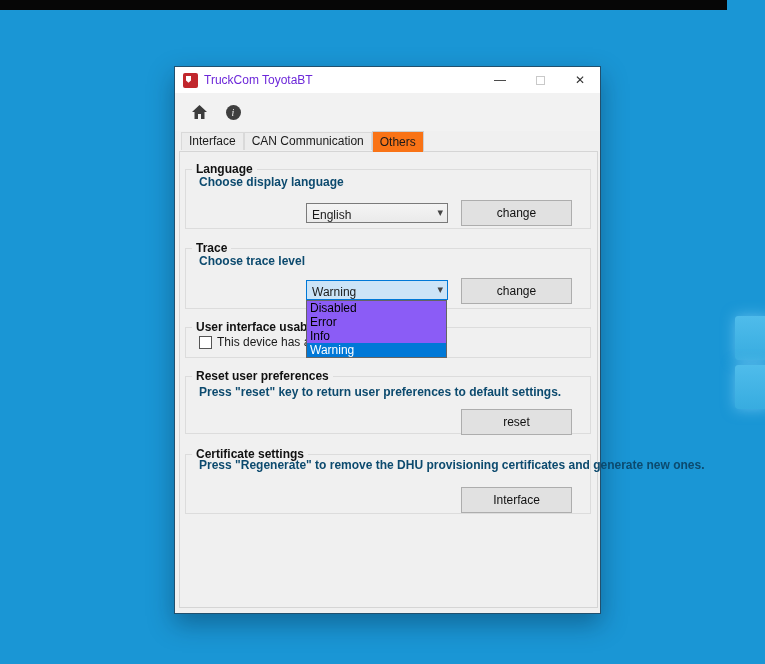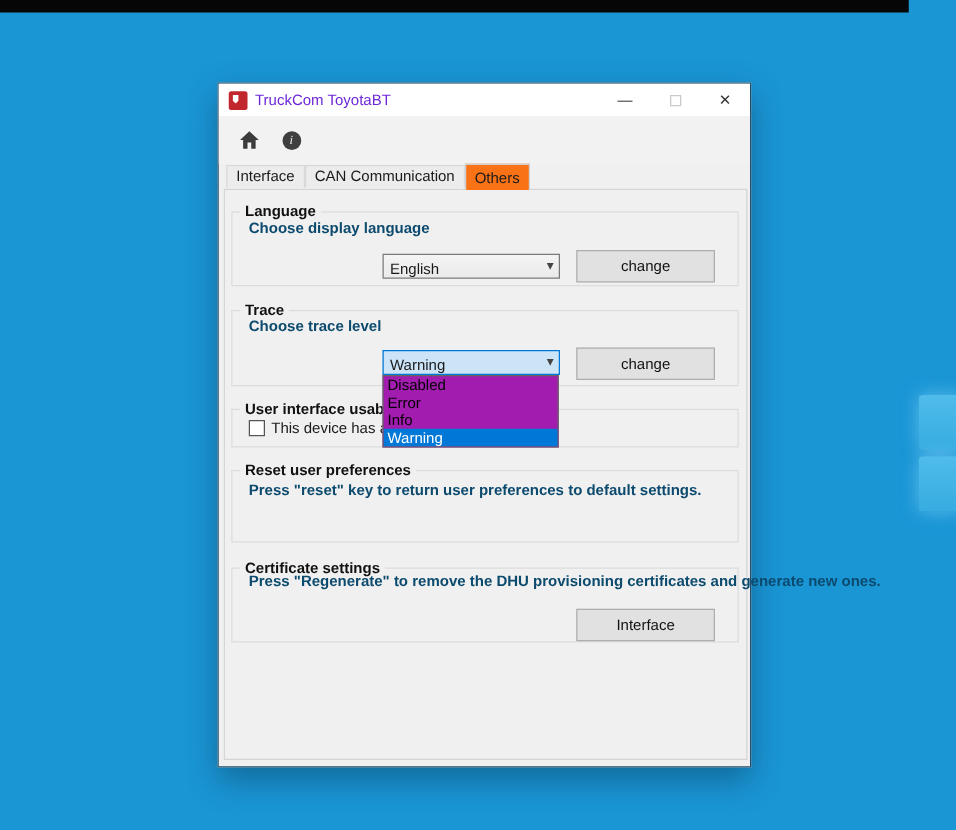--- a/index.html
+++ b/index.html
@@ -62,21 +62,21 @@
 
   .win-btn { position:absolute; width:111px; height:26px; background:#e1e1e1; border:1px solid #adadad;
              font-size:12px; color:#111; display:flex; align-items:center; justify-content:center; }
 
   .combo { position:absolute; width:142px; height:20px; border:1px solid #7a7a7a;
            background:linear-gradient(180deg,#f4f4f4,#eaeaea);
            display:flex; align-items:flex-end; padding-left:5px; font-size:12px; }
   .combo .arrow { position:absolute; right:4px; top:2px; font-size:11px; color:#444; }
   .combo.open { background:#cce4f7; border-color:#0078d7; }
 
-  .droplist { position:absolute; left:131px; top:233px; width:141px; background:#a21caf;
+  .droplist { position:absolute; left:131px; top:233px; width:141px; background:#8b5cf6;
               border:1px solid #646464; z-index:10; }
   .dl-item { height:14px; line-height:14px; font-size:12px; padding-left:3px; color:#000; }
   .dl-item.selected { background:#0078d7; color:#ffffff; }
 
   .checkrow { position:absolute; display:flex; align-items:center; gap:5px; font-size:12px; }
   .checkbox { width:13px; height:13px; background:#ffffff; border:1px solid #555; flex:0 0 auto; }
 </style>
 </head>
 <body>
 
@@ -150,20 +150,21 @@
       <div class="dl-item">Disabled</div>
       <div class="dl-item">Error</div>
       <div class="dl-item">Info</div>
       <div class="dl-item selected">Warning</div>
     </div>
 
     <div class="groupbox g-reset">
       <span class="gb-label">Reset user preferences</span>
     </div>
     <span class="desc" style="left:24px; top:318px;">Press "reset" key to return user preferences to default settings.</span>
+    <button class="win-btn" style="left:286px; top:342px;">reset</button>
 
     <div class="groupbox g-cert">
       <span class="gb-label">Certificate settings</span>
     </div>
     <span class="desc" style="left:24px; top:391px;">Press "Regenerate" to remove the DHU provisioning certificates and generate new ones.</span>
     <button class="win-btn" style="left:286px; top:420px;">Interface</button>
 
   </div>
 </div>
 

